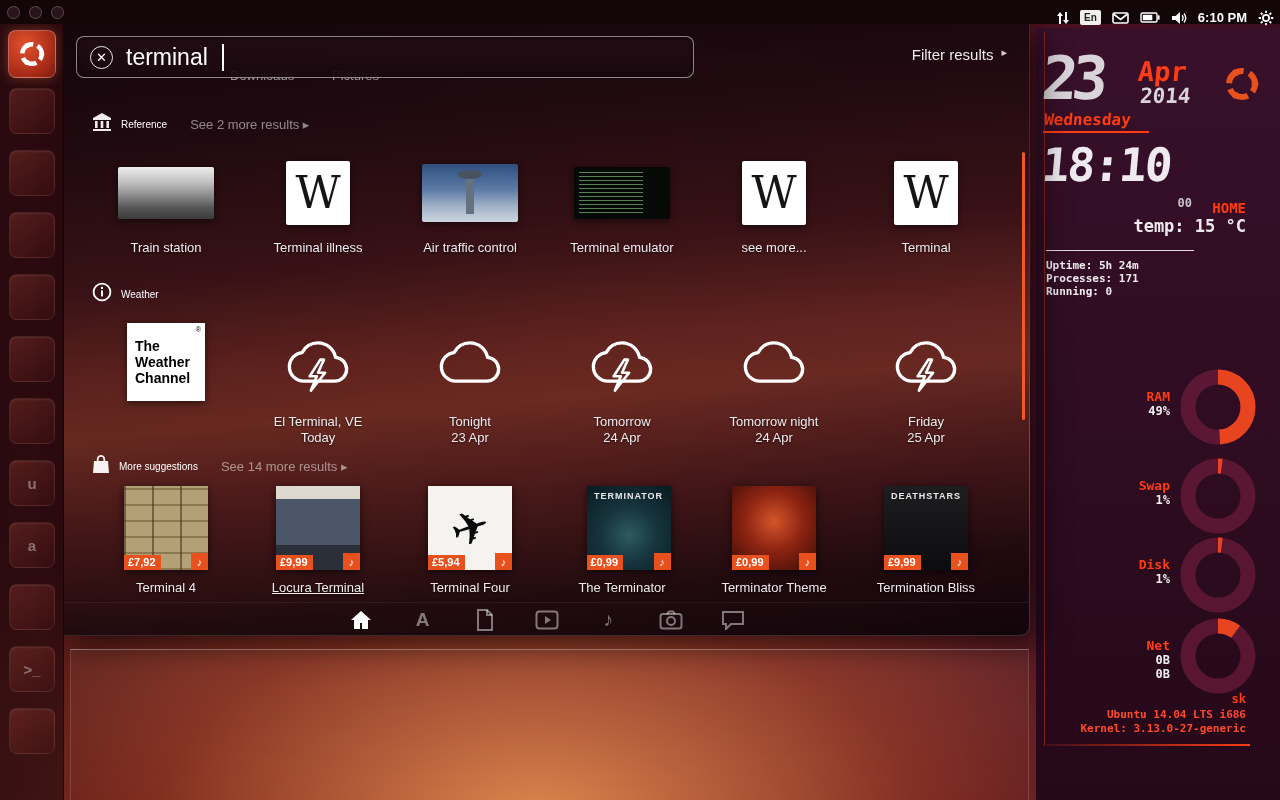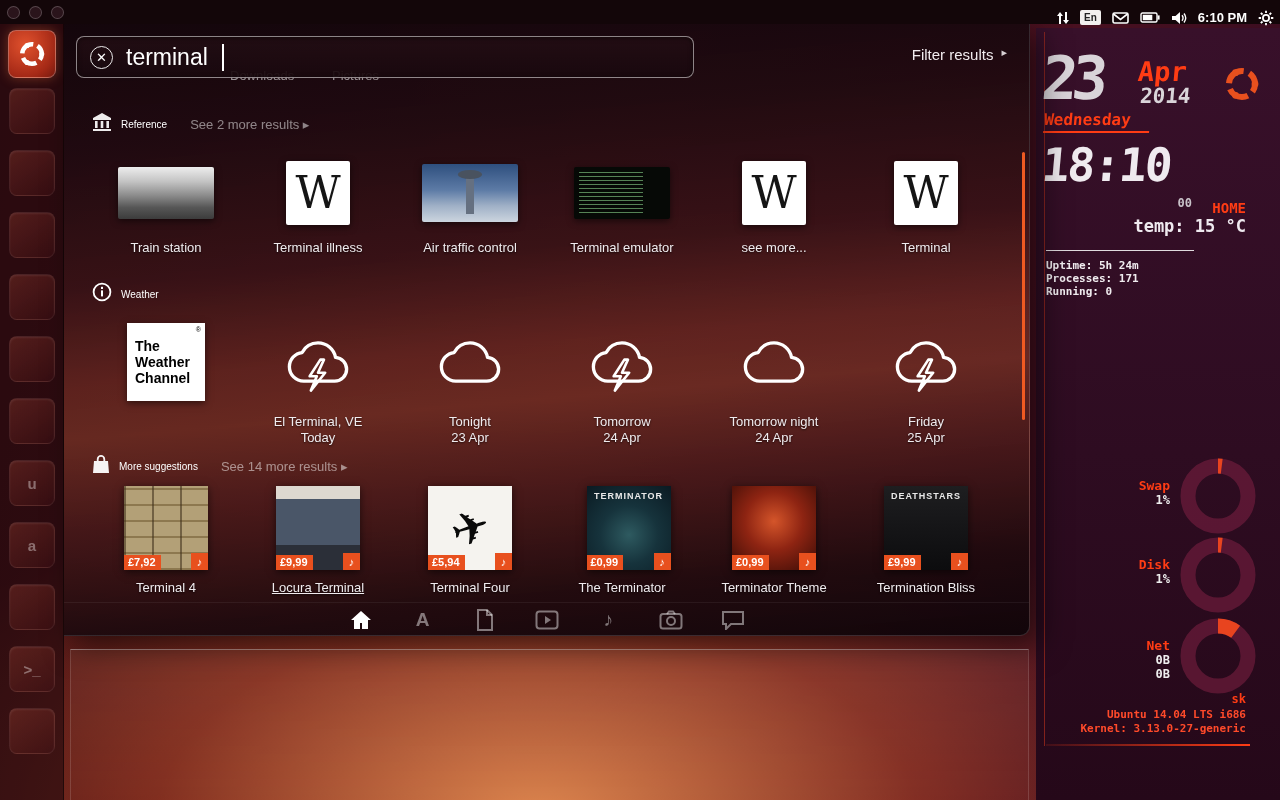--- a/index.html
+++ b/index.html
@@ -520,20 +520,30 @@
     <div class="w-weekday">Wednesday</div>
     <div class="w-time">18:10</div>
     <div class="w-seconds">00</div>
     <div class="w-home">HOME</div>
     <div class="w-temp">temp: 15 °C</div>
     <div class="w-divider"></div>
     <div class="w-stat" style="top:231px">Uptime: 5h 24m</div>
     <div class="w-stat" style="top:244px">Processes: 171</div>
     <div class="w-stat" style="top:257px">Running: 0</div>
 
+    <div class="gauge" style="top:337px">
+      <svg class="ring" width="84" height="84" viewBox="0 0 84 84">
+        <circle class="track" cx="42" cy="42" r="30"></circle>
+        <circle class="prog" cx="42" cy="42" r="30" stroke-dasharray="92.36282401553991 188.49555921538757"></circle>
+      </svg>
+      <div class="glabel">
+          <div class="gname">RAM</div>
+        <div class="gval">49%</div>
+        </div>
+    </div>
     <div class="gauge" style="top:426px">
       <svg class="ring" width="84" height="84" viewBox="0 0 84 84">
         <circle class="track" cx="42" cy="42" r="30"></circle>
         <circle class="prog" cx="42" cy="42" r="30" stroke-dasharray="3.7699111843077513 188.49555921538757"></circle>
       </svg>
       <div class="glabel">
           <div class="gname">Swap</div>
         <div class="gval">1%</div>
         </div>
     </div>

